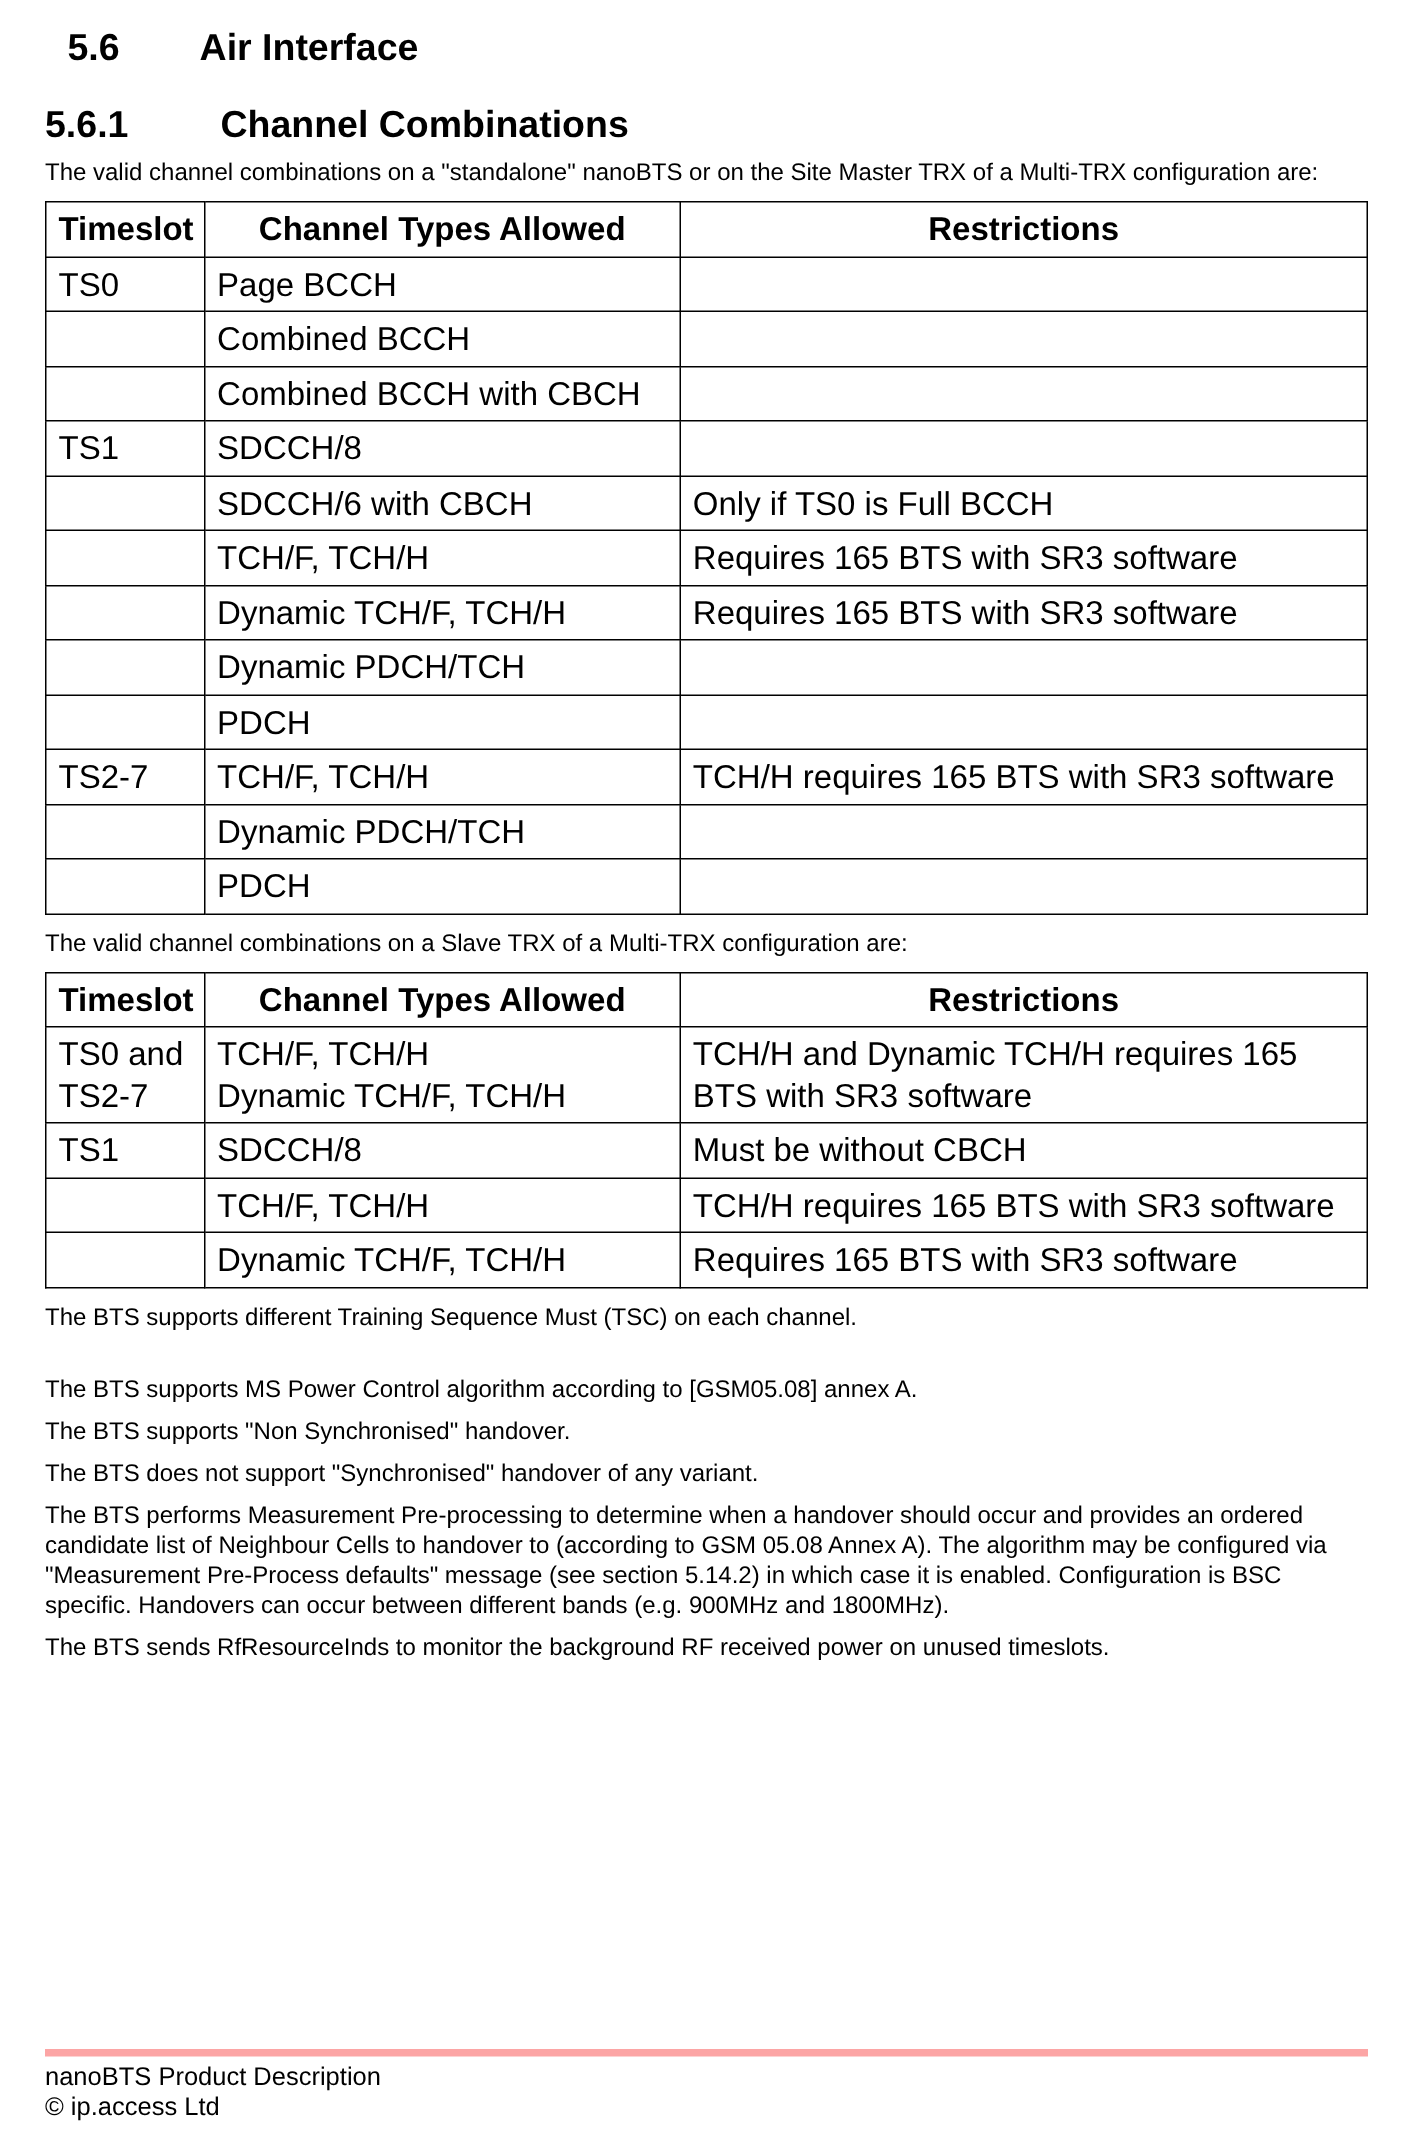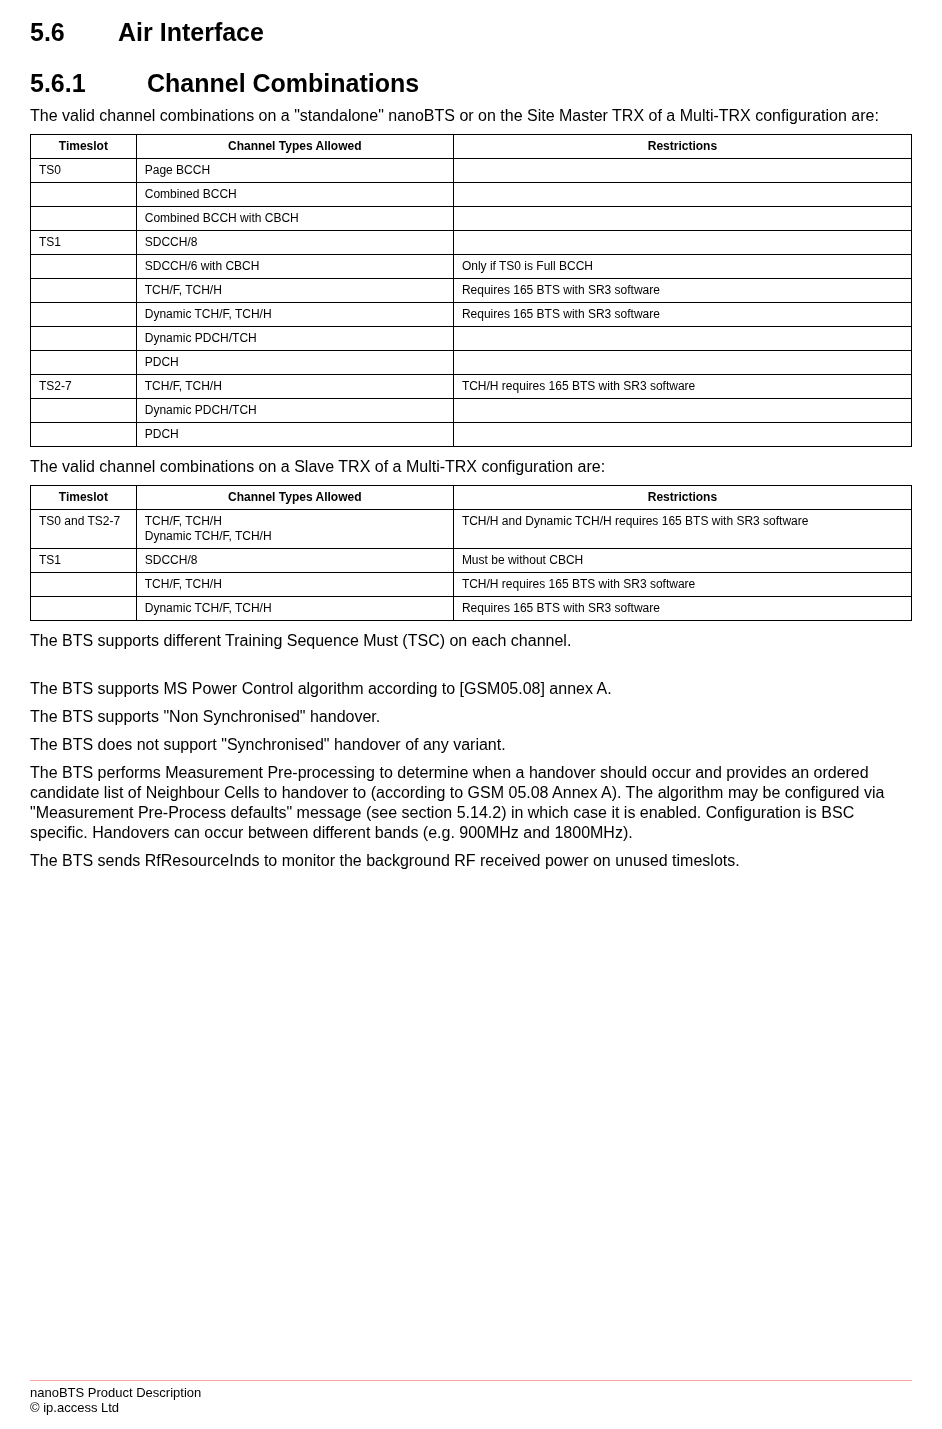--- a/index.html
+++ b/index.html
@@ -12,57 +12,57 @@
       padding: 18px 30px 0 30px;
       display: flex;
       flex-direction: column;
     }
     .content { flex: 1; }
     h2.section {
       font-size: 25px;
       font-weight: bold;
       margin-bottom: 22px;
     }
-    h2.section .num { display: inline-block; min-width: 82px; }
+    h2.section .num { display: inline-block; min-width: 82px; margin-left: 15px; }
     h3.subsection {
       font-size: 25px;
       font-weight: bold;
       margin-bottom: 8px;
     }
     h3.subsection .num { display: inline-block; min-width: 110px; }
     p.body {
       font-size: 16px;
       line-height: 1.25;
       margin-bottom: 8px;
     }
     table {
       width: 100%;
       border-collapse: collapse;
       margin: 8px 0 10px 0;
       table-layout: fixed;
     }
     th, td {
       border: 1px solid #000;
       padding: 4px 8px;
-      font-size: 12px;
+      font-size: 22px;
       text-align: left;
       vertical-align: top;
       line-height: 1.25;
       margin-top: 12px;
     }
     th { font-weight: bold; text-align: center; }
     col.c1 { width: 12%; }
     col.c2 { width: 36%; }
     col.c3 { width: 52%; }
     .footer {
-      border-top: 1px solid #fca5a5;
+      border-top: 5px solid #fca5a5;
       padding-top: 4px;
       display: flex;
       justify-content: space-between;
-      font-size: 13px;
+      font-size: 17px;
       margin-bottom: 14px;
     }
     .footer .left, .footer .right { display: flex; flex-direction: column; }
     .footer .right { text-align: right; }
     .spacer-sm { height: 20px; }
   </style>
 </head>
 <body>
 
 <div class="content">

